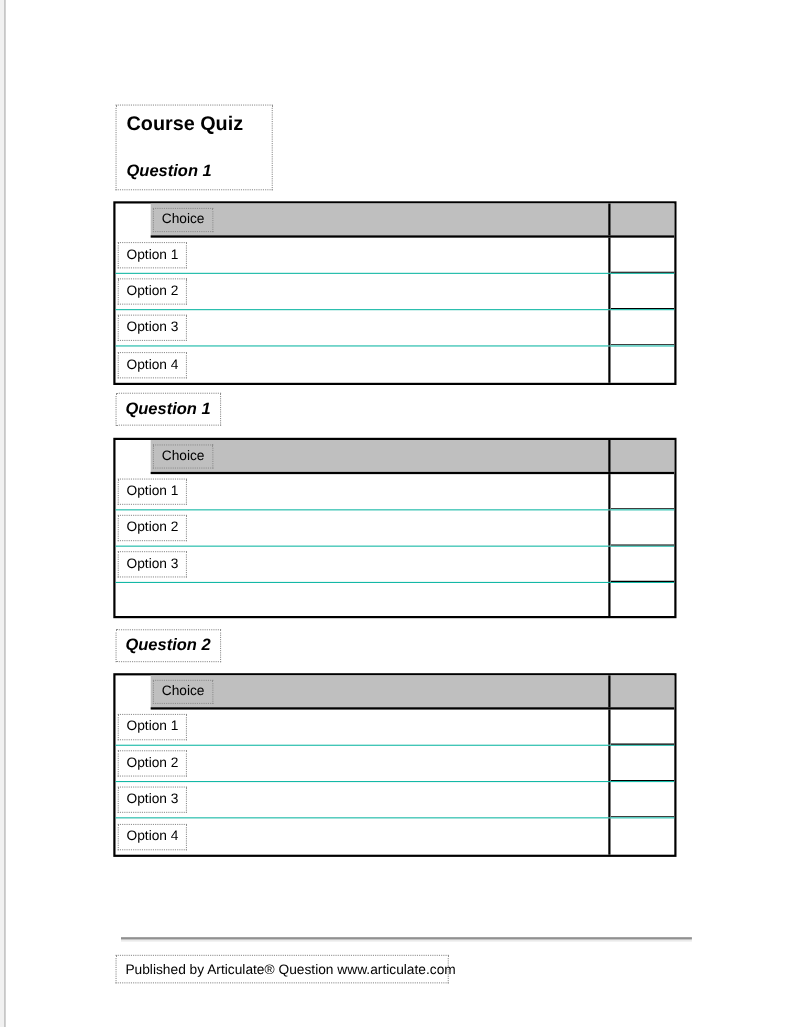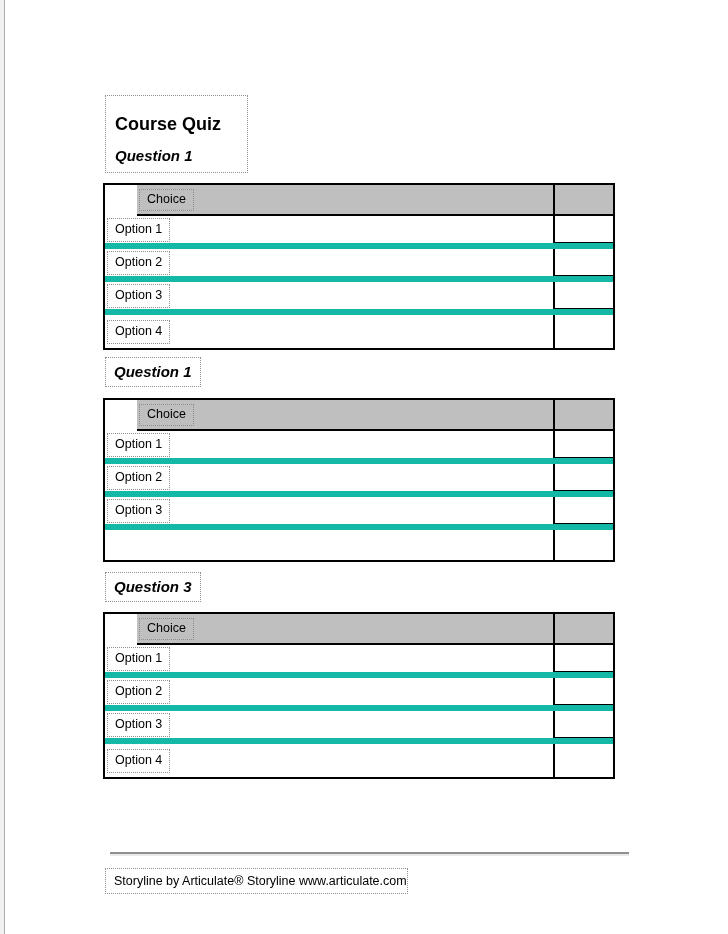--- a/index.html
+++ b/index.html
@@ -23,21 +23,21 @@
   
   .dotted { border: 1px dotted #8f8f8f; }
 
   
   .title-box {
     position: absolute; left: 105px; top: 95px;
     width: 143px; height: 78px;
     padding: 7px 9px 8px;
     display: flex; flex-direction: column; justify-content: space-between;
   }
-  .doc-title { font-size: 18px; font-weight: bold; line-height: 1.1; margin-top: 12px; }
+  .doc-title { font-size: 18px; font-weight: bold; line-height: 1.1; }
   .q-heading { font-size: 15px; font-weight: bold; font-style: italic; line-height: 1.1; }
 
   
   .q-chip {
     position: absolute; left: 105px;
     display: inline-block;
     padding: 5px 8px 6px;
     font-size: 15px; font-weight: bold; font-style: italic;
     white-space: nowrap;
   }
@@ -54,21 +54,21 @@
   .quiz-table.pos1 { top: 183px; }
   .quiz-table.pos2 { top: 398px; }
   .quiz-table.pos3 { top: 612px; }
 
   .t-row { display: flex; align-items: stretch; }
   .t-row .main { flex: 1; display: flex; align-items: center; padding-left: 2px; }
   .t-row .mark { width: 60px; border-left: 2px solid #000; }
 
   .header-row { height: 31px; background: #bfbfbf; border-bottom: 2px solid #000; margin-left: 32px; }
   .opt-row { height: 33px; }
-  .opt-row.sep { border-bottom: 6px solid #14b8a6; }
+  .opt-row.sep { border-bottom: 1px solid #14b8a6; }
   .opt-row.sep .mark { box-shadow: inset 0 -1px 0 #000; }
   .empty-row { height: 30px; }
 
   .chip {
     display: inline-block;
     padding: 3px 7px 4px;
     font-size: 12.5px;
     line-height: 1.2;
     white-space: nowrap;
     background: transparent;
@@ -159,21 +159,21 @@
         <span class="chip dotted">Option 3</span>
       </div>
     <div class="mark"></div>
   </div>
   <div class="t-row opt-row empty-row">
     <div class="main"></div>
     <div class="mark"></div>
   </div>
 </div>
 
-<div class="q-chip pos3 dotted">Question 3</div>
+<div class="q-chip pos3 dotted">Question 2</div>
 
 <div class="quiz-table pos3">
   <div class="t-row header-row">
     <div class="main">
       <span class="chip hdr dotted">Choice</span>
     </div>
     <div class="mark"></div>
   </div>
   <div class="t-row opt-row sep">
     <div class="main">
@@ -195,13 +195,13 @@
   </div>
   <div class="t-row opt-row">
     <div class="main">
         <span class="chip dotted">Option 4</span>
       </div>
     <div class="mark"></div>
   </div>
 </div>
 
 <div class="footer-divider"></div>
-<div class="footer-box dotted">Storyline by Articulate® Storyline www.articulate.com</div>
+<div class="footer-box dotted">Published by Articulate® Question www.articulate.com</div>
 
 </body></html>

